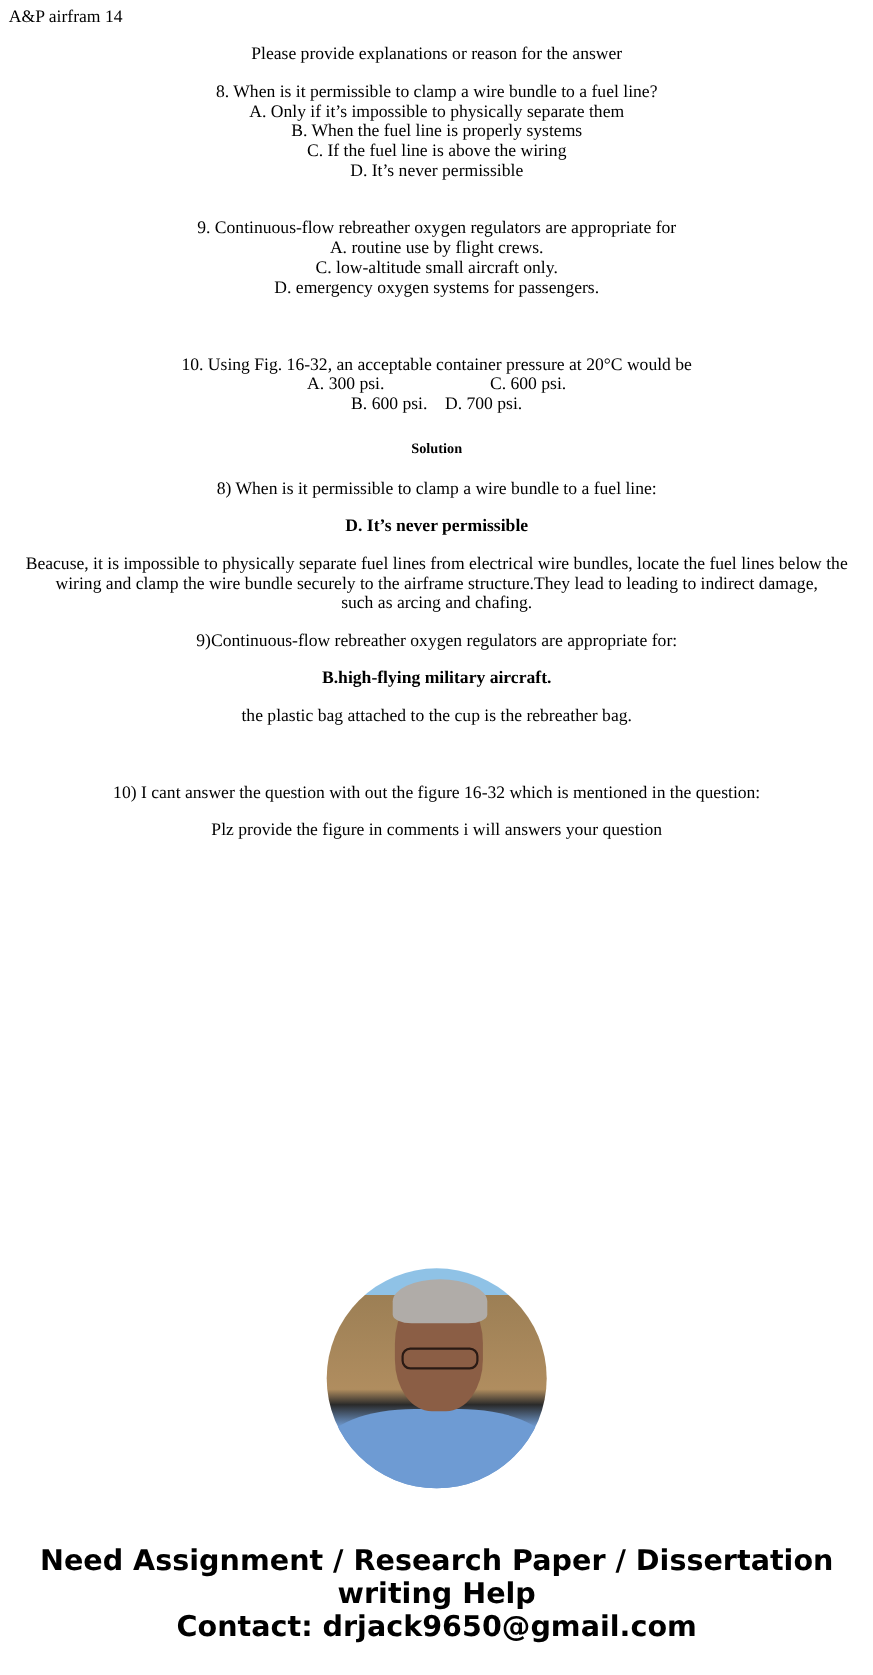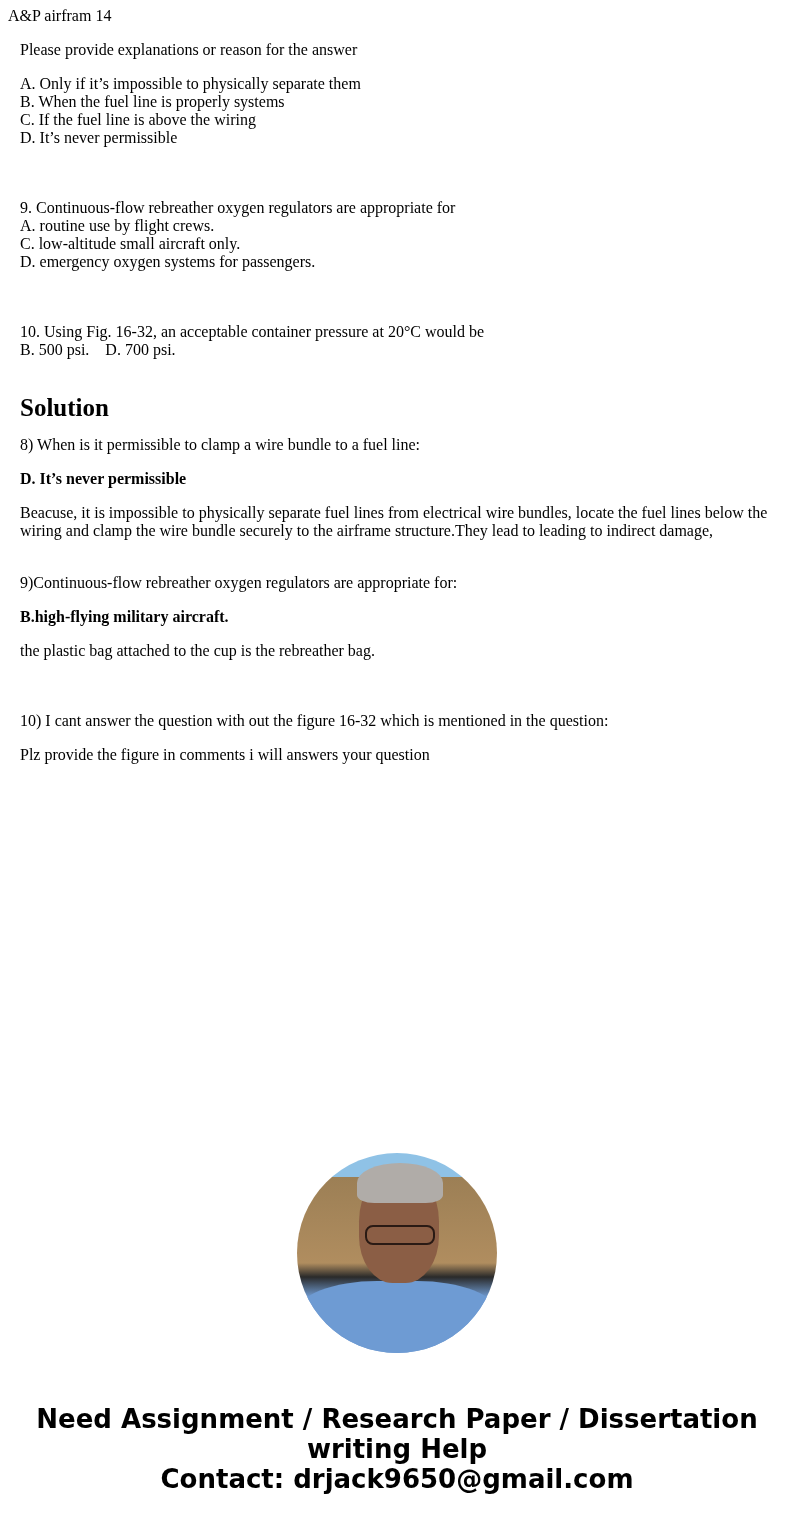--- a/index.html
+++ b/index.html
@@ -2,22 +2,22 @@
 <html><head>
 <meta charset="utf-8">
 <style>
   html, body { margin: 0; padding: 0; background: #ffffff; }
   body {
     width: 794px; height: 1523px; position: relative; overflow: hidden;
     font-family: "Liberation Serif", serif; font-size: 16px; color: #000; line-height: 18px;
   }
   .content { position: absolute; left: 8px; top: 7px; width: 778px; }
   .line { display: block; white-space: pre; }
-  .blk { position: absolute; left: 20px; right: 8px; }
-  h3 { margin: 0; font-size: 25px; font-weight: bold; line-height: 22px; }
+  .blk { position: absolute; left: 8px; right: 8px; text-align: center; }
+  h3 { margin: 0; font-size: 13px; font-weight: bold; line-height: 22px; }
   .bold { font-weight: bold; }
   .avatar {
     position: absolute; left: 297px; top: 1153px; width: 200px; height: 200px;
     border-radius: 50%; overflow: hidden;
     background: linear-gradient(180deg, #8fc2e6 0%, #8fc2e6 12%, #9c7f55 12%, #b08d5f 55%, #2a2a2a 62%, #6f9ad0 72%, #6f9ad0 100%);
   }
   .face {
     position: absolute; left: 62px; top: 18px; width: 80px; height: 112px;
     border-radius: 45% 45% 42% 42%; background: #8b5e45;
   }
@@ -43,51 +43,54 @@
 
 <div class="content">
   <span class="line">A&amp;P airfram 14</span>
 </div>
 
 <div class="blk" style="top:41px">
   <span class="line">Please provide explanations or reason for the answer</span>
 </div>
 
 <div class="blk" style="top:75px">
+  <span class="line">8. When is it permissible to clamp a wire bundle to a fuel line?</span>
   <span class="line">A. Only if it’s impossible to physically separate them</span>
   <span class="line">B. When the fuel line is properly systems</span>
   <span class="line">C. If the fuel line is above the wiring</span>
   <span class="line">D. It’s never permissible</span>
 </div>
 
 <div class="blk" style="top:199px">
   <span class="line">9. Continuous-flow rebreather oxygen regulators are appropriate for</span>
   <span class="line">A. routine use by flight crews.</span>
   <span class="line">C. low-altitude small aircraft only.</span>
   <span class="line">D. emergency oxygen systems for passengers.</span>
 </div>
 
 <div class="blk" style="top:323px">
   <span class="line">10. Using Fig. 16-32, an acceptable container pressure at 20°C would be</span>
-  <span class="line">B. 500 psi.    D. 700 psi.</span>
+  <span class="line">A. 300 psi.                        C. 600 psi.</span>
+  <span class="line">B. 600 psi.    D. 700 psi.</span>
 </div>
 
 <div class="blk" style="top:397px">
   <h3>Solution</h3>
 </div>
 
 <div class="blk" style="top:436px">
   <span class="line">8) When is it permissible to clamp a wire bundle to a fuel line:</span>
 </div>
 <div class="blk" style="top:470px">
   <span class="line bold">D. It’s never permissible</span>
 </div>
 <div class="blk" style="top:504px">
   <span class="line">Beacuse, it is impossible to physically separate fuel lines from electrical wire bundles, locate the fuel lines below the</span>
   <span class="line">wiring and clamp the wire bundle securely to the airframe structure.They lead to leading to indirect damage,</span>
+  <span class="line">such as arcing and chafing.</span>
 </div>
 
 <div class="blk" style="top:574px">
   <span class="line">9)Continuous-flow rebreather oxygen regulators are appropriate for:</span>
 </div>
 <div class="blk" style="top:608px">
   <span class="line bold">B.high-flying military aircraft.</span>
 </div>
 <div class="blk" style="top:642px">
   <span class="line">the plastic bag attached to the cup is the rebreather bag.</span>

